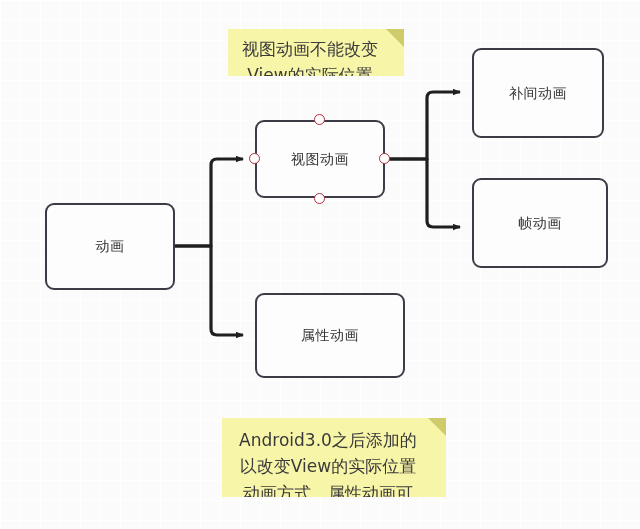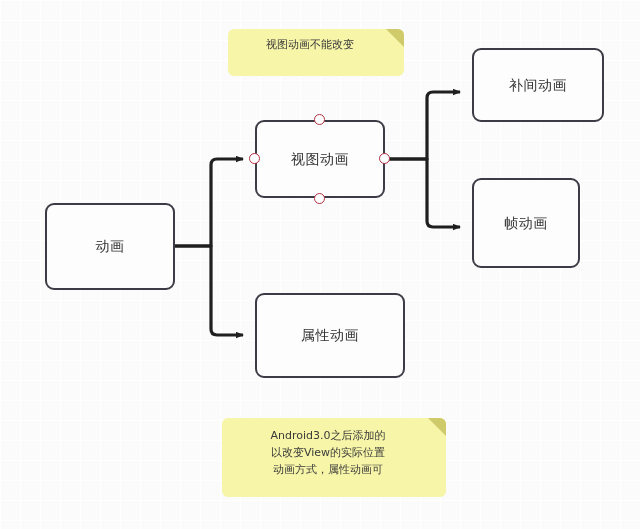--- a/index.html
+++ b/index.html
@@ -51,27 +51,26 @@
     background:#ffffff;
     border-radius:50%;
     z-index:8;
   }
 
   .note{
     position:absolute;
     box-sizing:border-box;
     background:#f7f5a8;
     color:#3a3a3a;
-    font-size:11px;
+    font-size:17px;
     line-height:1.55;
     text-align:center;
     padding:7px 22px 8px 10px;
     overflow:hidden;
     user-select:none;
-    border-radius:6px;
   }
   .note .fold{
     position:absolute;
     top:0;right:0;
     width:0;height:0;
     border-top:18px solid #cfca6a;
     border-left:18px solid transparent;
   }
   .note .notetext{position:relative;z-index:2;display:block;}
 </style>
@@ -111,31 +110,32 @@
   </div>
   <div class="handle" style="left:314px;top:114px;"></div>
   <div class="handle" style="left:379px;top:153px;"></div>
   <div class="handle" style="left:314px;top:193px;"></div>
   <div class="handle" style="left:249px;top:153px;"></div>
 
   <div class="node" style="left:255px;top:293px;width:150px;height:85px;">
     <span class="label">属性动画</span>
   </div>
 
-  <div class="node" style="left:472px;top:48px;width:132px;height:74px;">
+  <div class="node" style="left:472px;top:48px;width:132px;height:90px;">
     <span class="label">补间动画</span>
   </div>
 
-  <div class="node" style="left:472px;top:178px;width:108px;height:90px;">
+  <div class="node" style="left:472px;top:178px;width:136px;height:90px;">
     <span class="label">帧动画</span>
   </div>
 
   <div class="note" style="left:228px;top:29px;width:176px;height:47px;">
     <span class="fold"></span>
     <span class="notetext">视图动画不能改变</span>
+    <span class="notetext">View的实际位置</span>
   </div>
 
   <div class="note" style="left:222px;top:418px;width:224px;height:79px;padding-top:9px;">
     <span class="fold"></span>
     <span class="notetext">Android3.0之后添加的</span>
     <span class="notetext">以改变View的实际位置</span>
     <span class="notetext">动画方式，属性动画可</span>
   </div>
 
 </div>

